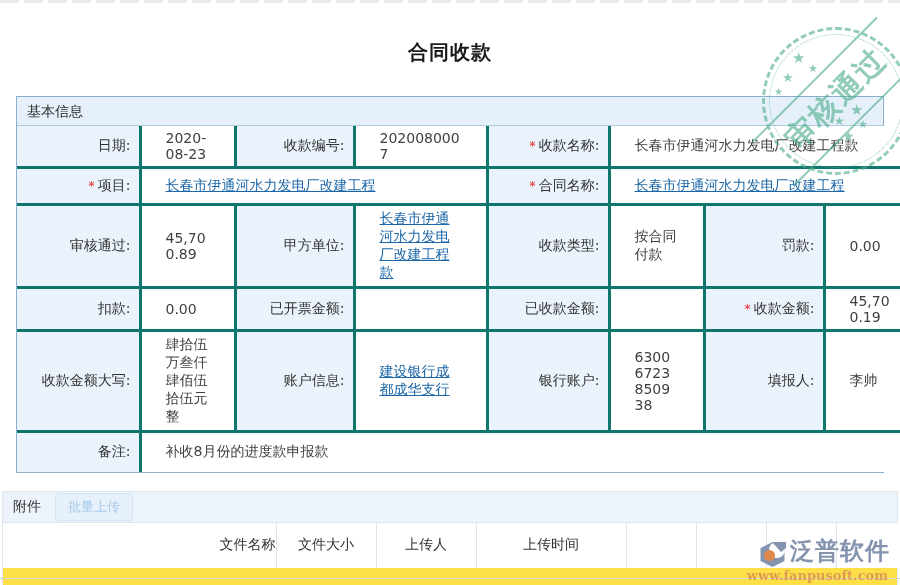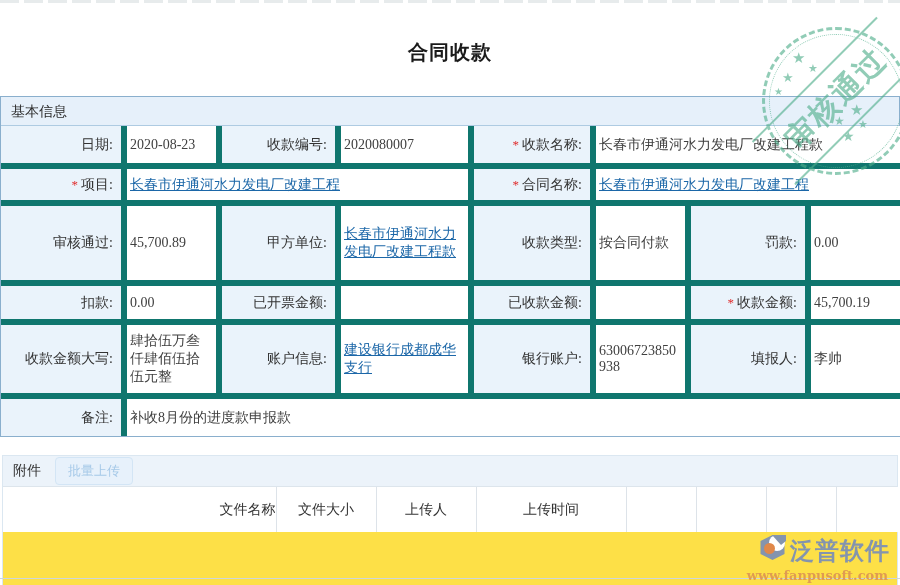--- a/index.html
+++ b/index.html
@@ -11,29 +11,29 @@
   }
   .top-dashes {
     height:3px; width:100%;
     background:repeating-linear-gradient(90deg,#e7ebec 0 19px,#ffffff 19px 24px);
   }
   .page-title {
     text-align:center; font-size:20px; font-weight:bold; color:#1a1a1a;
     margin-top:36px; letter-spacing:1px;
   }
   
-  .panel { margin:30px 0 0; border:1px solid #8aafcd; }
+  .panel { margin:30px 16px 0; border:1px solid #8aafcd; }
   .section-bar {
     height:29px; line-height:29px; background:#e6f0fa; padding-left:10px;
     color:#2b2b2b; border-bottom:1px solid #aecbe2; font-size:14px;
   }
   table.info { width:100%; border-collapse:collapse; table-layout:fixed; border:hidden; }
-  table.info td { border:6px solid #0f766e; vertical-align:middle; font-size:14px;font-family:Liberation Serif, serif; }
+  table.info td { border:3px solid #0f766e; vertical-align:middle; font-size:14px; }
   td.lbl { background:#eaf3fb; text-align:right; padding:4px 8px; color:#333; }
-  td.val { background:#fff; text-align:left; padding:4px 3px; color:#404040; word-break:break-all; }
+  td.val { background:#fff; text-align:left; padding:4px 24px; color:#404040; word-break:break-all; }
   .req { color:#e02b2b; margin-right:3px; font-size:13px; }
   a.lnk { color:#1c67a8; text-decoration:underline; cursor:pointer; }
   .h40{height:40px}.h37{height:37px}.h80{height:80px}.h39{height:39px}.h74{height:74px}
   
   .att-panel { margin:18px 2px 0; border:1px solid #dbe7f1; border-bottom:none; height:137px; background:#fde047; }
   .att-bar {
     height:31px; background:#ecf3fa; display:flex; align-items:center;
     padding-left:10px; border-bottom:1px solid #dde5ec;
   }
   .att-title { color:#333; }
@@ -62,21 +62,21 @@
     transform:rotate(-45deg);
   }
   .stamp-text {
     position:absolute; width:130%; left:-15%; top:50%; text-align:center;
     transform:translateY(-54%) rotate(-45deg);
     font-size:30px; font-weight:bold; letter-spacing:2px; white-space:nowrap;
   }
   .star { position:absolute; line-height:1; }
   
   .footer-logo { position:absolute; right:10px; top:535px; text-align:right; z-index:4; }
-  .brand-row { display:flex; align-items:flex-start; justify-content:flex-end; gap:4px; }
+  .brand-row { display:flex; align-items:flex-end; justify-content:flex-end; gap:4px; }
   .brand-name { font-size:24px; font-weight:bold; color:#8494ae; letter-spacing:1px; }
   .brand-url { font-size:13px; font-weight:bold; color:#df9b52; margin-top:1px; padding-right:2px; font-family:"DejaVu Serif","Liberation Serif",serif; }
 </style>
 </head>
 <body>
 
 <div class="top-dashes"></div>
 
 <div class="page-title">合同收款</div>
 

